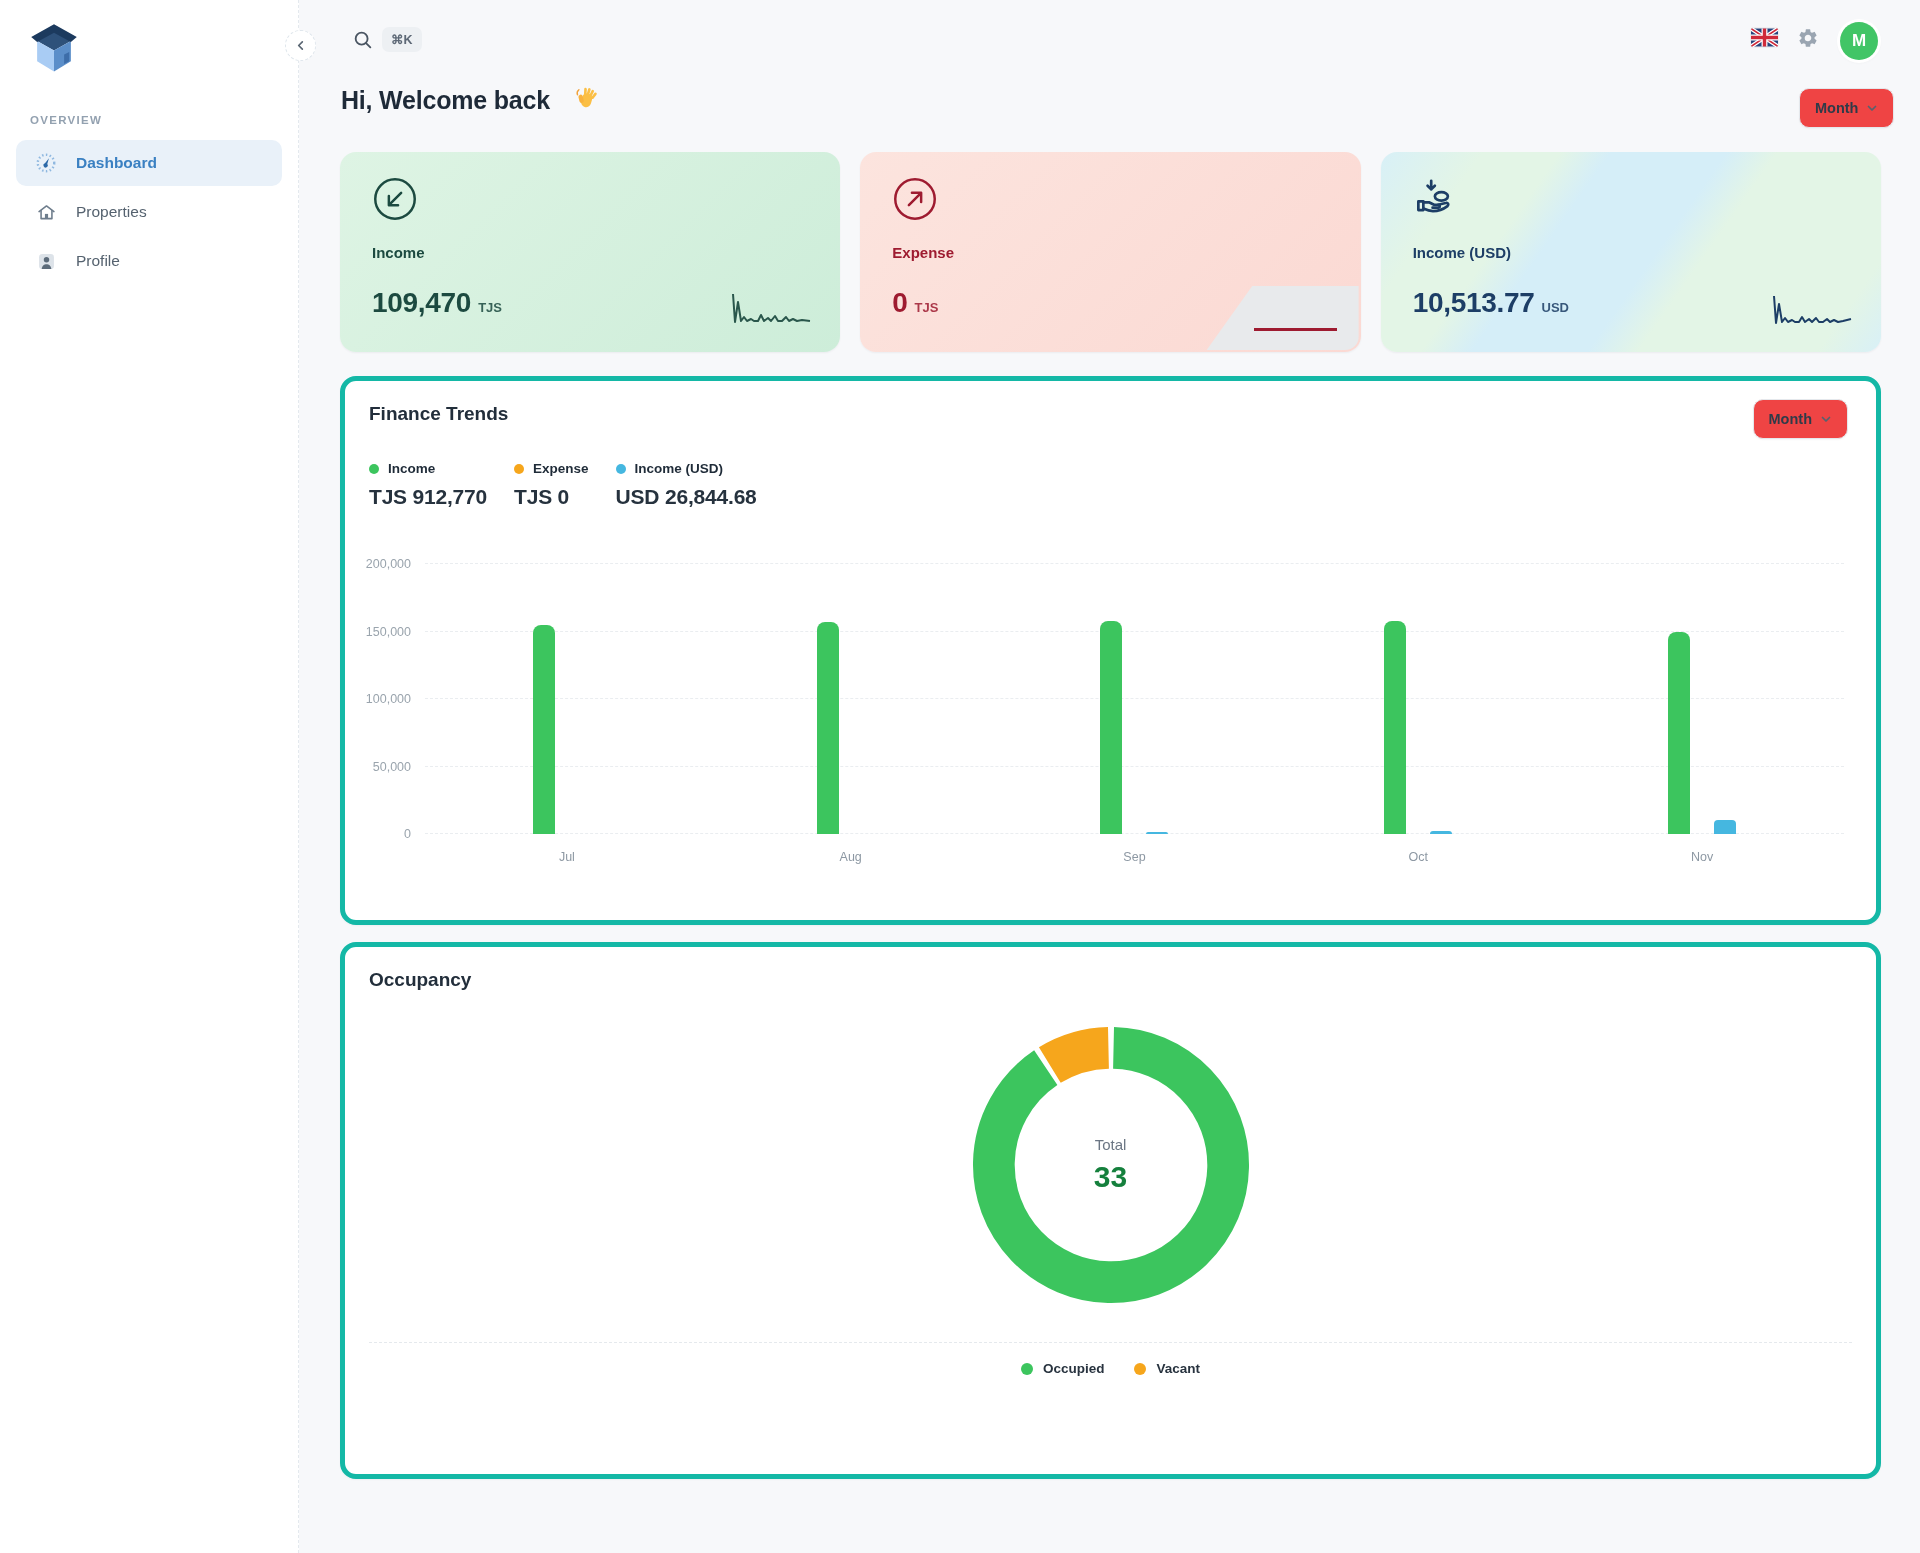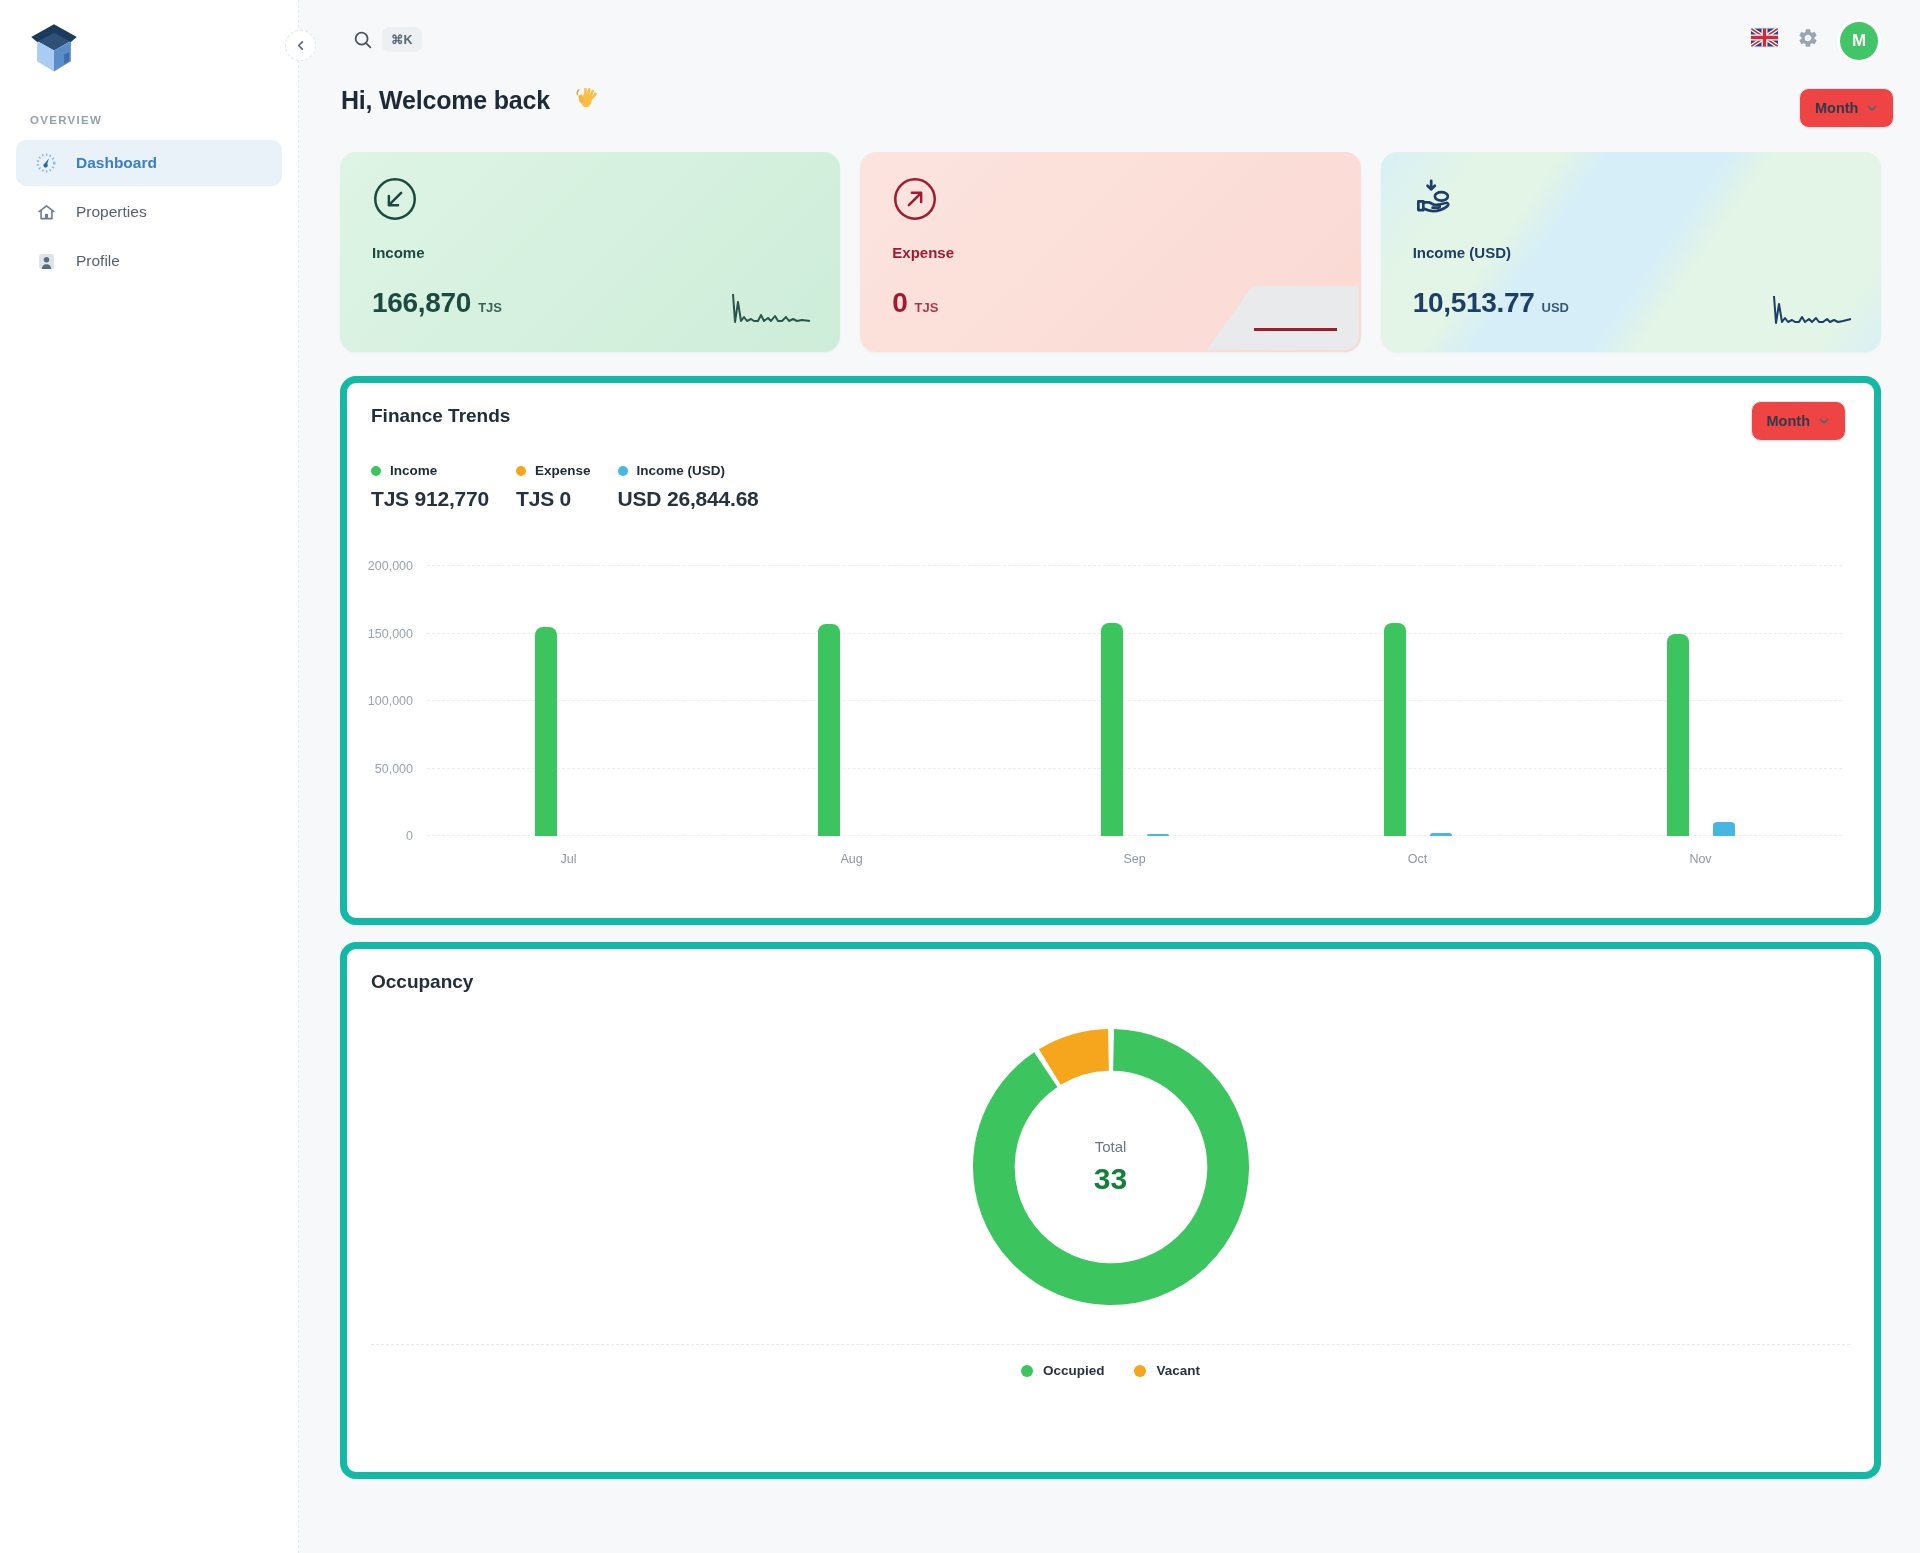--- a/index.html
+++ b/index.html
@@ -43,21 +43,21 @@
   .stat-icon { width:46px; height:46px; }
   .stat-label { margin-top:18px; font-size:15px; font-weight:700; }
   .stat-value-row { margin-top:26px; display:flex; align-items:baseline; gap:7px; }
   .stat-value { font-size:28px; font-weight:800; letter-spacing:-0.3px; }
   .stat-currency { font-size:13px; font-weight:700; opacity:.85; }
   .sparkline { position:absolute; right:26px; bottom:20px; width:84px; height:44px; }
   .expense-gray { position:absolute; right:2px; bottom:2px; width:152px; height:64px; background:#e8eaec; border-bottom-right-radius:14px; clip-path:polygon(30% 0,100% 0,100% 100%,0 100%); }
   .expense-line { position:absolute; right:24px; bottom:21px; width:83px; height:3px; background:#9e1b30; }
 
   
-  .card { position:absolute; left:340px; width:1541px; background:#fff; border:7px solid #14b8a6; border-radius:16px; box-shadow:0 1px 2px rgba(16,24,40,.04); }
+  .card { position:absolute; left:340px; width:1541px; background:#fff; border:5px solid #14b8a6; border-radius:16px; box-shadow:0 1px 2px rgba(16,24,40,.04); }
   .card.finance { top:376px; height:549px; }
   .card.occupancy { top:942px; height:537px; }
   .card-title { position:absolute; left:24px; top:22px; font-size:19px; font-weight:800; color:#222e3b; }
   .month-btn.in-card { position:absolute; right:28px; top:18px; }
 
   
   .fin-legend { position:absolute; left:24px; top:80px; display:flex; gap:27px; }
   .fin-legend-item { display:flex; flex-direction:column; gap:9px; cursor:pointer; }
   .fin-legend-head { display:flex; align-items:center; gap:9px; }
   .dot { width:10px; height:10px; border-radius:50%; }
@@ -182,21 +182,21 @@
 
   <div class="stats">
 
     <div class="stat-card income">
       <svg class="stat-icon" viewBox="0 0 24 24" fill="none" stroke="#1c4a40" stroke-width="1.3" stroke-linecap="round" stroke-linejoin="round">
         <circle cx="12" cy="12" r="10.3"></circle>
         <path d="M15.2 8.8 L8.8 15.2 M8.8 10.4 V15.2 H13.6"></path>
       </svg>
       <div class="stat-label">Income</div>
       <div class="stat-value-row">
-        <span class="stat-value">166,870</span>
+        <span class="stat-value">109,470</span>
         <span class="stat-currency">TJS</span>
       </div>
       <svg class="sparkline" viewBox="0 0 84 44" fill="none" stroke="#2a574c" stroke-width="2" stroke-linejoin="round">
         <path d="M3 6 L5 34 L8 14 L11 33 L14 29 L17 33 L21 31 L24 33 L28 33 L31 27 L34 33 L38 30 L41 33 L45 28 L48 33 L52 33 L56 29 L59 33 L63 31 L67 33 L72 32 L80 33"></path>
       </svg>
     </div>
 
     <div class="stat-card expense">
       <div class="expense-gray"></div>
       <svg class="stat-icon" viewBox="0 0 24 24" fill="none" stroke="#9e1b30" stroke-width="1.3" stroke-linecap="round" stroke-linejoin="round">

